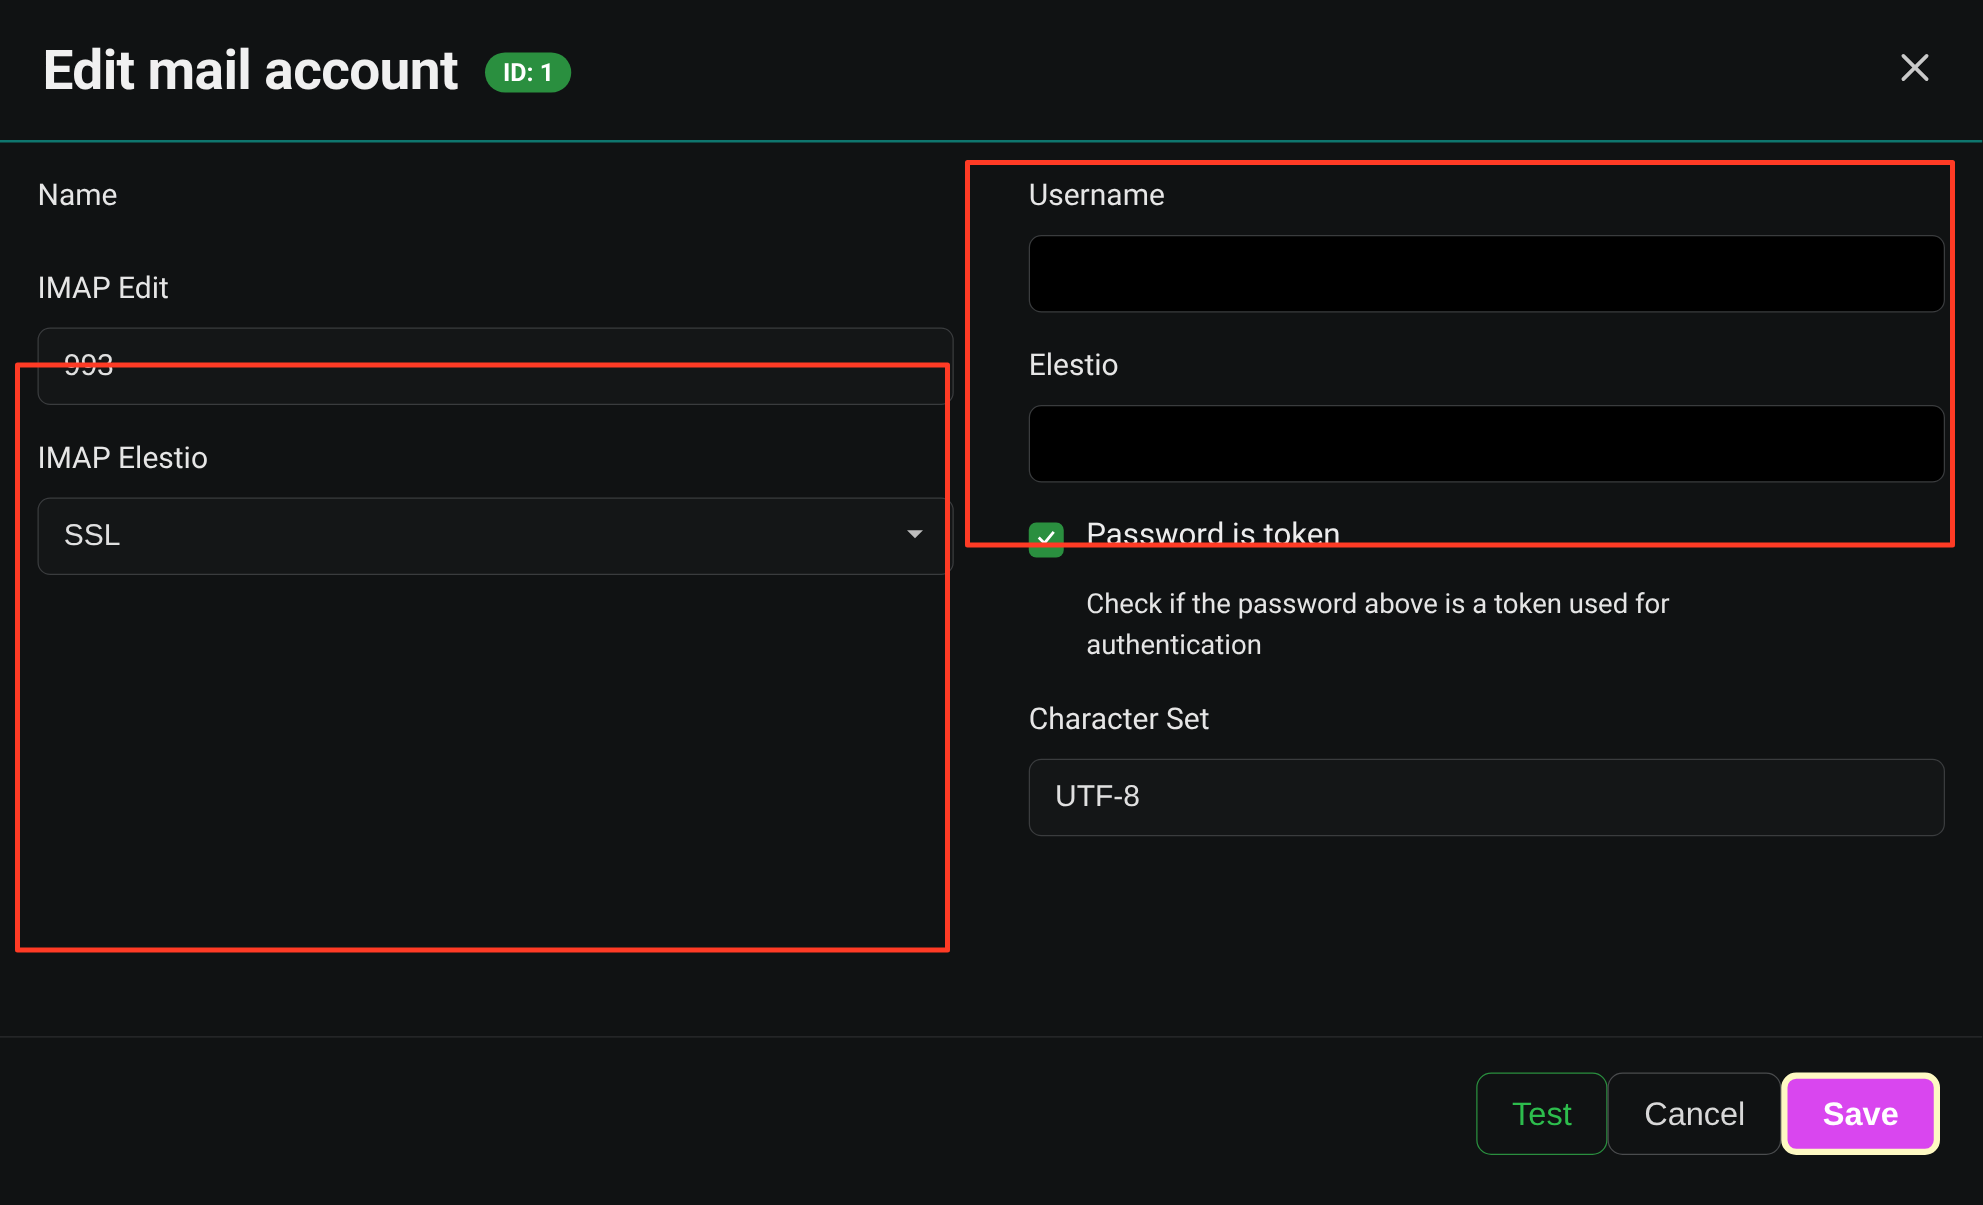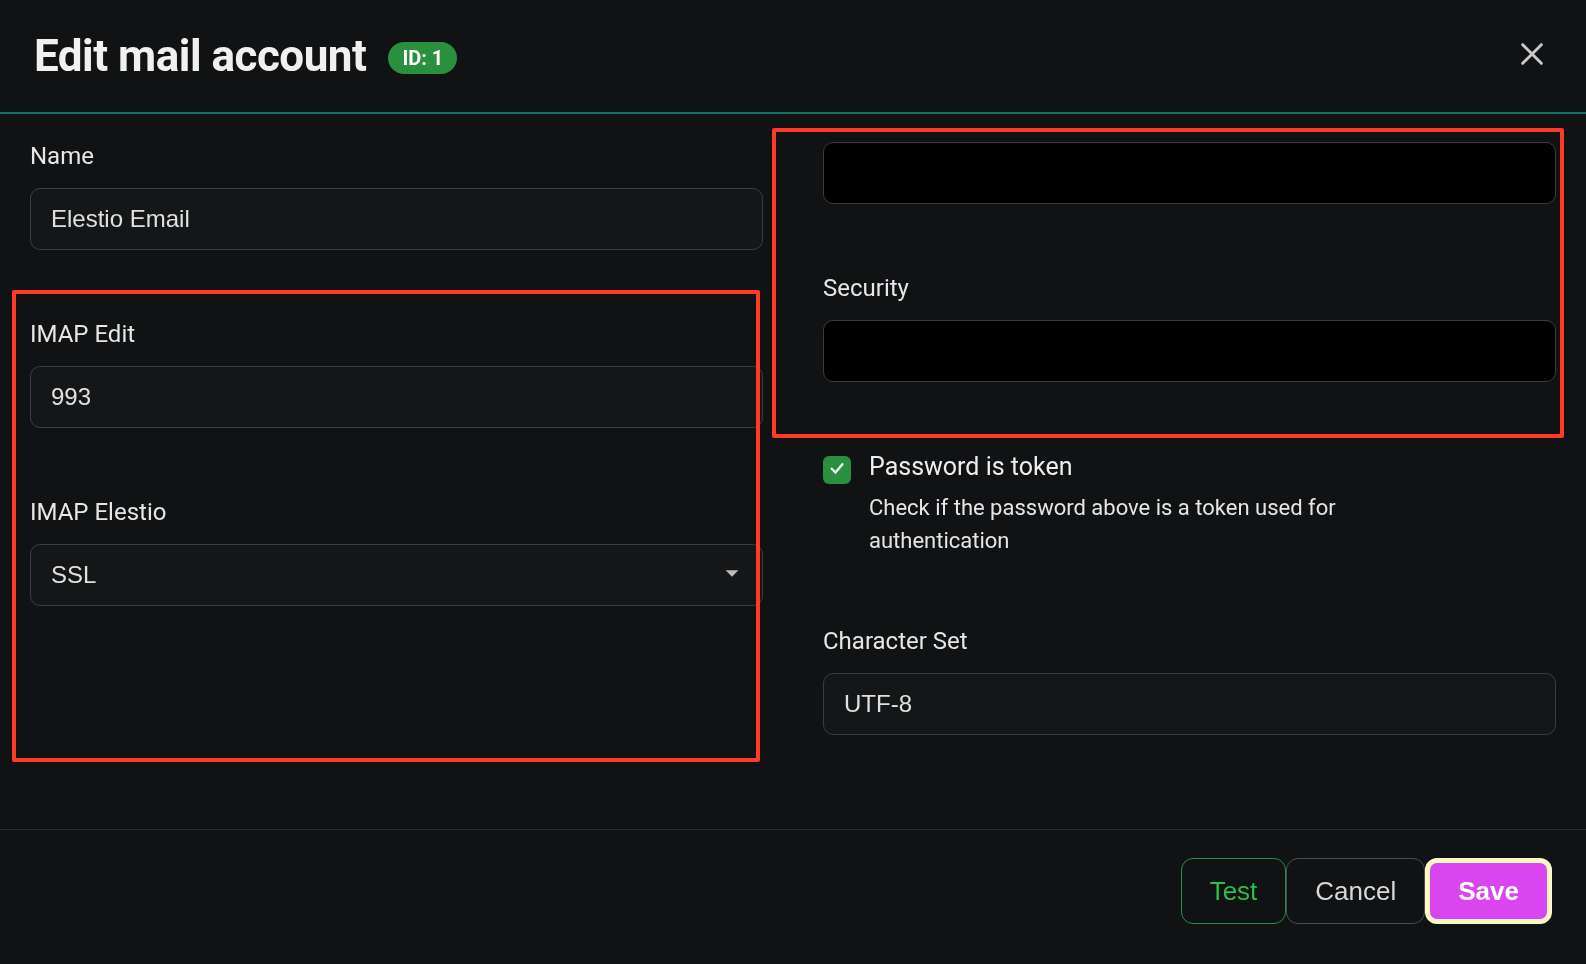--- a/index.html
+++ b/index.html
@@ -55,21 +55,21 @@
   .close-btn svg { width: 32px; height: 32px; stroke: currentColor; }
 
   .modal-body {
     flex: 1;
     padding: 28px 22px 20px 22px;
     display: grid;
     grid-template-columns: 1fr 1fr;
     column-gap: 44px;
     position: relative;
   }
-  .col { display: flex; flex-direction: column; gap: 42px; }
+  .col { display: flex; flex-direction: column; }
 
   .form-group {
     margin-bottom: 28px;
     padding: 0 8px;
   }
   .form-label {
     font-size: 24px;
     color: #e6e6e6;
     display: block;
     margin-bottom: 18px;
@@ -114,21 +114,21 @@
     border-radius: 6px;
     background: #2a8f3f;
     display: flex;
     align-items: center;
     justify-content: center;
     flex-shrink: 0;
     margin-top: 4px;
     cursor: pointer;
   }
   .checkbox svg { width: 18px; height: 18px; stroke: #fff; stroke-width: 3; fill: none; }
-  .checkbox-text .c-title { font-size: 25px; color: #ededed; margin-bottom: 10px; }
+  .checkbox-text .c-title { font-size: 25px; color: #ededed; margin-bottom: 24px; }
   .checkbox-text .c-desc { font-size: 22px; color: #e5e5e5; line-height: 1.5; max-width: 560px; }
 
   
   .hl-left {
     position: absolute;
     border: 4px solid #ff3b25;
     border-radius: 2px;
     left: 12px;
     top: 176px;
     width: 748px;
@@ -197,21 +197,20 @@
       </span>
     </div>
   </div>
 
   <div class="modal-body">
 
     <div class="col">
 
       <div class="form-group">
         <label class="form-label">Name</label>
-        <input class="form-input" type="text" value="Elestio Email" style="">
       </div>
 
 
       <div class="form-group">
         <label class="form-label">IMAP Edit</label>
         <input class="form-input" type="text" value="993" style="">
       </div>
 
       <div class="form-group">
         <label class="form-label">IMAP Elestio</label>
@@ -223,25 +222,26 @@
               </svg>
           </span>
         </div>
       </div>
 
     </div>
 
     <div class="col">
 
       <div class="form-group">
+        <label class="form-label">Username</label>
         <input class="form-input redacted" type="text" value="" style="">
       </div>
 
       <div class="form-group">
-        <label class="form-label">Security</label>
+        <label class="form-label">Elestio</label>
         <input class="form-input redacted" type="password" value="" style="">
       </div>
 
       <div class="checkbox-row">
         <div class="checkbox">
           <span>
             <svg viewBox="0 0 24 24">
                 <polyline points="4 12 10 18 20 6"></polyline>
               </svg>
           </span>

